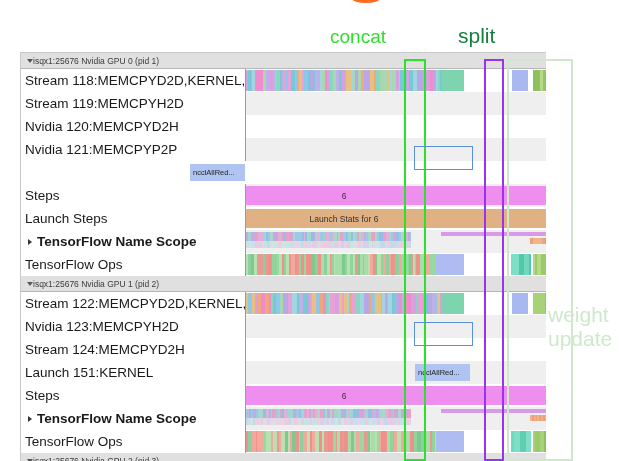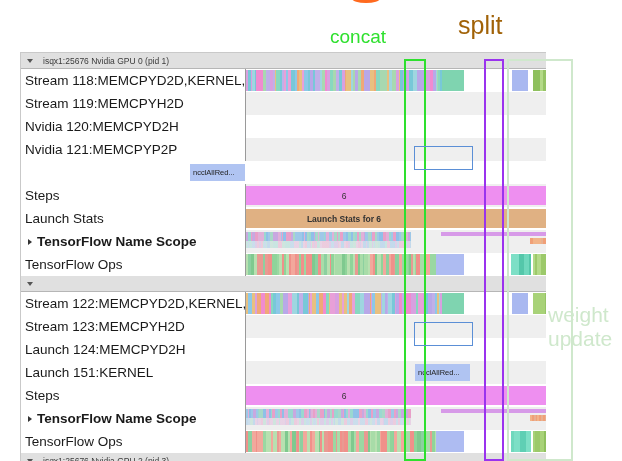--- a/index.html
+++ b/index.html
@@ -8,40 +8,40 @@
     background:#ffffff;
     font-family:"Liberation Sans", sans-serif;
     overflow:hidden;
     position:relative;
   }
   #root{position:absolute;left:0;top:0;width:622px;height:461px;}
 
   
   .ann-label{position:absolute;white-space:nowrap;font-weight:400;}
   #ann-concat{left:330px;top:26px;font-size:19px;color:#2ee02e;}
-  #ann-split{left:458px;top:11px;font-size:25px;color:#a16207;}
+  #ann-split{left:458px;top:24px;font-size:21px;color:#15803d;}
   #ann-nccl{left:424px;top:105px;font-size:21px;color:#4a7fd4;}
   #ann-weight{left:548px;top:303px;font-size:21px;color:#cfe8cc;line-height:24px;}
   #ann-weight span{display:block;}
   #ann-orange-clip{position:absolute;left:352px;top:-6px;width:28px;height:9px;
      background:#ff6a1f;border-radius:50%;}
 
   
   .ann-box{position:absolute;box-sizing:border-box;background:transparent;}
   #box-concat{left:404px;top:59px;width:22px;height:402px;border:2px solid #2ee02e;}
   #box-split{left:484px;top:59px;width:20px;height:402px;border:2px solid #9a33ee;}
   #box-weight{left:507px;top:59px;width:66px;height:402px;border:2px solid #cfe8cc;}
   #box-nccl{left:414px;top:146px;width:59px;height:24px;border:1.5px solid #5b8fd6;}
   #box-nccl2{left:414px;top:322px;width:59px;height:24px;border:1.5px solid #5b8fd6;}
 
   
   #viewer{position:absolute;left:20px;top:52px;width:525px;height:409px;
           background:#fff;border-left:1px solid #c9c9c9;border-top:1px solid #c9c9c9;}
   .grp-header{height:15px;background:#e0e0e0;border-bottom:1px solid #b6b6b6;
-    font-size:8.5px;color:#3b3b3b;display:flex;align-items:center;padding-left:22px;
+    font-size:8.5px;color:#3b3b3b;display:flex;align-items:center;padding-left:12px;
     position:relative;}
   .grp-header .tri{position:absolute;left:7px;top:5px;width:0;height:0;
     border-left:4px solid #555;border-top:3px solid transparent;border-bottom:3px solid transparent;
     transform:rotate(90deg);}
   .row{height:23px;display:flex;align-items:stretch;position:relative;}
   .row .lbl{width:225px;box-sizing:border-box;flex:0 0 225px;
     font-size:13.5px;color:#1a1a1a;display:flex;align-items:center;
     padding-left:4px;overflow:hidden;white-space:nowrap;
     border-right:1px solid #9a9a9a;background:#fff;position:relative;z-index:3;}
   .row .lbl.indent{padding-left:16px;font-weight:bold;}
@@ -123,24 +123,24 @@
           <span>Steps</span>
         </div>
         <div class="track">
           <div class="bar full" style="left: 0px; width: 345px; background: rgb(238, 143, 240);">
             <div class="lbltext" style="width: 196px;">6</div>
           </div>
         </div>
       </div>
       <div class="row">
         <div class="lbl">
-          <span>Launch Stats</span>
-        </div>
-        <div class="track">
-          <div class="bar full" style="left: 0px; width: 345px; background: rgb(224, 177, 131); font-weight: bold;">
+          <span>Launch Steps</span>
+        </div>
+        <div class="track">
+          <div class="bar full" style="left: 0px; width: 345px; background: rgb(224, 177, 131);">
             <div class="lbltext" style="width: 196px;">Launch Stats for 6</div>
           </div>
         </div>
       </div>
       <div class="row alt">
         <div class="lbl indent">
           <span class="tri2"></span>
           <span>TensorFlow Name Scope</span>
         </div>
         <div class="track">
@@ -156,41 +156,42 @@
         </div>
         <div class="track">
           <div class="strip tall" style="left: 0px; width: 190px; background: linear-gradient(90deg, rgb(184, 224, 176) 0px, rgb(184, 224, 176) 2.06px, rgb(140, 208, 160) 2.06px, rgb(140, 208, 160) 5.02px, rgb(127, 201, 143) 5.02px, rgb(127, 201, 143) 8.22px, rgb(184, 224, 176) 8.22px, rgb(184, 224, 176) 11.41px, rgb(232, 154, 146) 11.41px, rgb(232, 154, 146) 14.59px, rgb(232, 154, 146) 14.59px, rgb(232, 154, 146) 17.11px, rgb(140, 208, 160) 17.11px, rgb(140, 208, 160) 18.81px, rgb(232, 154, 146) 18.81px, rgb(232, 154, 146) 21.83px, rgb(240, 144, 138) 21.83px, rgb(240, 144, 138) 25.9px, rgb(143, 212, 154) 25.9px, rgb(143, 212, 154) 28.28px, rgb(143, 212, 154) 28.28px, rgb(143, 212, 154) 31px, rgb(154, 216, 162) 31px, rgb(154, 216, 162) 33.39px, rgb(184, 224, 176) 33.39px, rgb(184, 224, 176) 35.84px, rgb(240, 144, 138) 35.84px, rgb(240, 144, 138) 38.35px, rgb(143, 212, 154) 38.35px, rgb(143, 212, 154) 39.87px, rgb(184, 224, 176) 39.87px, rgb(184, 224, 176) 42.75px, rgb(240, 144, 138) 42.75px, rgb(240, 144, 138) 44.98px, rgb(242, 168, 156) 44.98px, rgb(242, 168, 156) 48.84px, rgb(240, 144, 138) 48.84px, rgb(240, 144, 138) 50.6px, rgb(232, 154, 146) 50.6px, rgb(232, 154, 146) 53.5px, rgb(143, 212, 154) 53.5px, rgb(143, 212, 154) 55.01px, rgb(240, 144, 138) 55.01px, rgb(240, 144, 138) 57.59px, rgb(154, 216, 162) 57.59px, rgb(154, 216, 162) 60.03px, rgb(240, 144, 138) 60.03px, rgb(240, 144, 138) 63.99px, rgb(240, 144, 138) 63.99px, rgb(240, 144, 138) 65.67px, rgb(127, 201, 143) 65.67px, rgb(127, 201, 143) 69.47px, rgb(140, 208, 160) 69.47px, rgb(140, 208, 160) 72.22px, rgb(240, 144, 138) 72.22px, rgb(240, 144, 138) 74.73px, rgb(168, 220, 168) 74.73px, rgb(168, 220, 168) 78.2px, rgb(140, 208, 160) 78.2px, rgb(140, 208, 160) 80.52px, rgb(184, 224, 176) 80.52px, rgb(184, 224, 176) 83.91px, rgb(240, 144, 138) 83.91px, rgb(240, 144, 138) 85.21px, rgb(143, 212, 154) 85.21px, rgb(143, 212, 154) 87.76px, rgb(184, 224, 176) 87.76px, rgb(184, 224, 176) 89.12px, rgb(168, 220, 168) 89.12px, rgb(168, 220, 168) 93.19px, rgb(168, 220, 168) 93.19px, rgb(168, 220, 168) 96.31px, rgb(127, 201, 143) 96.31px, rgb(127, 201, 143) 99.32px, rgb(143, 212, 154) 99.32px, rgb(143, 212, 154) 100.75px, rgb(184, 224, 176) 100.75px, rgb(184, 224, 176) 104.37px, rgb(143, 212, 154) 104.37px, rgb(143, 212, 154) 106.74px, rgb(184, 224, 176) 106.74px, rgb(184, 224, 176) 109.18px, rgb(232, 154, 146) 109.18px, rgb(232, 154, 146) 111.65px, rgb(127, 201, 143) 111.65px, rgb(127, 201, 143) 114.23px, rgb(168, 220, 168) 114.23px, rgb(168, 220, 168) 116.69px, rgb(140, 208, 160) 116.69px, rgb(140, 208, 160) 117.94px, rgb(168, 220, 168) 117.94px, rgb(168, 220, 168) 121.78px, rgb(184, 224, 176) 121.78px, rgb(184, 224, 176) 123.89px, rgb(242, 168, 156) 123.89px, rgb(242, 168, 156) 127.03px, rgb(240, 144, 138) 127.03px, rgb(240, 144, 138) 129.06px, rgb(127, 201, 143) 129.06px, rgb(127, 201, 143) 131.31px, rgb(184, 224, 176) 131.31px, rgb(184, 224, 176) 133.66px, rgb(184, 224, 176) 133.66px, rgb(184, 224, 176) 134.88px, rgb(143, 212, 154) 134.88px, rgb(143, 212, 154) 137.04px, rgb(242, 168, 156) 137.04px, rgb(242, 168, 156) 140.09px, rgb(140, 208, 160) 140.09px, rgb(140, 208, 160) 143.33px, rgb(242, 168, 156) 143.33px, rgb(242, 168, 156) 144.84px, rgb(240, 144, 138) 144.84px, rgb(240, 144, 138) 146.24px, rgb(240, 144, 138) 146.24px, rgb(240, 144, 138) 147.67px, rgb(232, 154, 146) 147.67px, rgb(232, 154, 146) 149.37px, rgb(140, 208, 160) 149.37px, rgb(140, 208, 160) 153.39px, rgb(242, 168, 156) 153.39px, rgb(242, 168, 156) 155.99px, rgb(154, 216, 162) 155.99px, rgb(154, 216, 162) 157.83px, rgb(154, 216, 162) 157.83px, rgb(154, 216, 162) 161.58px, rgb(143, 212, 154) 161.58px, rgb(143, 212, 154) 162.9px, rgb(127, 201, 143) 162.9px, rgb(127, 201, 143) 165.49px, rgb(232, 154, 146) 165.49px, rgb(232, 154, 146) 166.65px, rgb(184, 224, 176) 166.65px, rgb(184, 224, 176) 168.53px, rgb(154, 216, 162) 168.53px, rgb(154, 216, 162) 170.31px, rgb(240, 144, 138) 170.31px, rgb(240, 144, 138) 174.49px, rgb(168, 220, 168) 174.49px, rgb(168, 220, 168) 178.34px, rgb(232, 154, 146) 178.34px, rgb(232, 154, 146) 179.84px, rgb(242, 168, 156) 179.84px, rgb(242, 168, 156) 183.93px, rgb(154, 216, 162) 183.93px, rgb(154, 216, 162) 186.69px, rgb(154, 216, 162) 186.69px, rgb(154, 216, 162) 190px);"></div>
           <div class="strip tall" style="left: 190px; width: 28px; background: rgb(174, 188, 242);"></div>
           <div class="strip tall" style="left: 265px; width: 20px; background: linear-gradient(90deg, rgb(125, 223, 198) 0px, rgb(125, 223, 198) 3.25px, rgb(125, 223, 198) 3.25px, rgb(125, 223, 198) 7.86px, rgb(84, 199, 170) 7.86px, rgb(84, 199, 170) 12.57px, rgb(111, 216, 189) 12.57px, rgb(111, 216, 189) 18.43px, rgb(84, 199, 170) 18.43px, rgb(84, 199, 170) 20px);"></div>
           <div class="strip tall" style="left: 287px; width: 58px; background: linear-gradient(90deg, rgb(180, 218, 136) 0px, rgb(180, 218, 136) 2.29px, rgb(156, 201, 106) 2.29px, rgb(156, 201, 106) 4.11px, rgb(180, 218, 136) 4.11px, rgb(180, 218, 136) 5.64px, rgb(180, 218, 136) 5.64px, rgb(180, 218, 136) 8.17px, rgb(156, 201, 106) 8.17px, rgb(156, 201, 106) 10.34px, rgb(156, 201, 106) 10.34px, rgb(156, 201, 106) 12.96px, rgb(156, 201, 106) 12.96px, rgb(156, 201, 106) 16.81px, rgb(180, 218, 136) 16.81px, rgb(180, 218, 136) 18.64px, rgb(168, 210, 120) 18.64px, rgb(168, 210, 120) 21.75px, rgb(180, 218, 136) 21.75px, rgb(180, 218, 136) 24.99px, rgb(168, 210, 120) 24.99px, rgb(168, 210, 120) 26.8px, rgb(180, 218, 136) 26.8px, rgb(180, 218, 136) 30.27px, rgb(143, 192, 94) 30.27px, rgb(143, 192, 94) 33.59px, rgb(143, 192, 94) 33.59px, rgb(143, 192, 94) 35.21px, rgb(150, 196, 102) 35.21px, rgb(150, 196, 102) 36.82px, rgb(168, 210, 120) 36.82px, rgb(168, 210, 120) 38.41px, rgb(150, 196, 102) 38.41px, rgb(150, 196, 102) 42.31px, rgb(156, 201, 106) 42.31px, rgb(156, 201, 106) 44.47px, rgb(168, 210, 120) 44.47px, rgb(168, 210, 120) 47.56px, rgb(156, 201, 106) 47.56px, rgb(156, 201, 106) 50.22px, rgb(180, 218, 136) 50.22px, rgb(180, 218, 136) 52.19px, rgb(168, 210, 120) 52.19px, rgb(168, 210, 120) 55.27px, rgb(150, 196, 102) 55.27px, rgb(150, 196, 102) 56.96px, rgb(168, 210, 120) 56.96px, rgb(168, 210, 120) 58px);"></div>
         </div>
       </div>
       <div class="grp-header">
         <span class="tri"></span>
+        <span>isqx1:25676 Nvidia GPU 1 (pid 2)</span>
       </div>
       <div class="row">
         <div class="lbl">
           <span>Stream 122:MEMCPYD2D,KERNEL,MI</span>
         </div>
         <div class="track">
           <div class="strip tall" style="left: 0px; width: 196px; background: linear-gradient(90deg, rgb(232, 192, 128) 0px, rgb(232, 192, 128) 2.18px, rgb(140, 200, 232) 2.18px, rgb(140, 200, 232) 4.46px, rgb(140, 200, 232) 4.46px, rgb(140, 200, 232) 5.59px, rgb(232, 192, 128) 5.59px, rgb(232, 192, 128) 8.68px, rgb(216, 160, 224) 8.68px, rgb(216, 160, 224) 11.05px, rgb(240, 168, 120) 11.05px, rgb(240, 168, 120) 15.19px, rgb(240, 139, 208) 15.19px, rgb(240, 139, 208) 18.54px, rgb(240, 168, 120) 18.54px, rgb(240, 168, 120) 22.59px, rgb(240, 139, 208) 22.59px, rgb(240, 139, 208) 25.34px, rgb(136, 216, 192) 25.34px, rgb(136, 216, 192) 27.39px, rgb(120, 200, 216) 27.39px, rgb(120, 200, 216) 29.91px, rgb(140, 200, 232) 29.91px, rgb(140, 200, 232) 33.83px, rgb(168, 216, 176) 33.83px, rgb(168, 216, 176) 35.39px, rgb(168, 216, 176) 35.39px, rgb(168, 216, 176) 37.31px, rgb(184, 168, 232) 37.31px, rgb(184, 168, 232) 41px, rgb(184, 168, 232) 41px, rgb(184, 168, 232) 42.41px, rgb(232, 160, 216) 42.41px, rgb(232, 160, 216) 45.27px, rgb(232, 160, 216) 45.27px, rgb(232, 160, 216) 46.47px, rgb(159, 214, 224) 46.47px, rgb(159, 214, 224) 50.69px, rgb(120, 200, 216) 50.69px, rgb(120, 200, 216) 52.62px, rgb(192, 176, 232) 52.62px, rgb(192, 176, 232) 57.05px, rgb(120, 200, 216) 57.05px, rgb(120, 200, 216) 59.33px, rgb(120, 200, 216) 59.33px, rgb(120, 200, 216) 61.53px, rgb(184, 168, 232) 61.53px, rgb(184, 168, 232) 62.8px, rgb(240, 168, 120) 62.8px, rgb(240, 168, 120) 64.03px, rgb(232, 160, 216) 64.03px, rgb(232, 160, 216) 66.13px, rgb(232, 192, 128) 66.13px, rgb(232, 192, 128) 69.6px, rgb(140, 200, 232) 69.6px, rgb(140, 200, 232) 73.03px, rgb(240, 168, 120) 73.03px, rgb(240, 168, 120) 77.41px, rgb(240, 139, 208) 77.41px, rgb(240, 139, 208) 79.93px, rgb(136, 216, 192) 79.93px, rgb(136, 216, 192) 83.14px, rgb(232, 192, 128) 83.14px, rgb(232, 192, 128) 84.43px, rgb(232, 160, 216) 84.43px, rgb(232, 160, 216) 88.7px, rgb(216, 160, 224) 88.7px, rgb(216, 160, 224) 92.52px, rgb(232, 192, 128) 92.52px, rgb(232, 192, 128) 96.16px, rgb(232, 160, 216) 96.16px, rgb(232, 160, 216) 97.83px, rgb(232, 192, 128) 97.83px, rgb(232, 192, 128) 101.38px, rgb(159, 214, 224) 101.38px, rgb(159, 214, 224) 103.18px, rgb(240, 168, 120) 103.18px, rgb(240, 168, 120) 106.03px, rgb(232, 160, 216) 106.03px, rgb(232, 160, 216) 109.14px, rgb(136, 216, 192) 109.14px, rgb(136, 216, 192) 113.5px, rgb(159, 214, 224) 113.5px, rgb(159, 214, 224) 115.75px, rgb(159, 214, 224) 115.75px, rgb(159, 214, 224) 118.34px, rgb(184, 168, 232) 118.34px, rgb(184, 168, 232) 122.61px, rgb(184, 168, 232) 122.61px, rgb(184, 168, 232) 123.72px, rgb(240, 168, 120) 123.72px, rgb(240, 168, 120) 125.07px, rgb(216, 160, 224) 125.07px, rgb(216, 160, 224) 126.2px, rgb(140, 200, 232) 126.2px, rgb(140, 200, 232) 128.68px, rgb(232, 192, 128) 128.68px, rgb(232, 192, 128) 130.74px, rgb(232, 192, 128) 130.74px, rgb(232, 192, 128) 134.73px, rgb(192, 176, 232) 134.73px, rgb(192, 176, 232) 136.06px, rgb(159, 214, 224) 136.06px, rgb(159, 214, 224) 138.8px, rgb(184, 168, 232) 138.8px, rgb(184, 168, 232) 140.85px, rgb(192, 176, 232) 140.85px, rgb(192, 176, 232) 142.13px, rgb(159, 214, 224) 142.13px, rgb(159, 214, 224) 146.05px, rgb(120, 200, 216) 146.05px, rgb(120, 200, 216) 149.03px, rgb(216, 160, 224) 149.03px, rgb(216, 160, 224) 150.27px, rgb(184, 168, 232) 150.27px, rgb(184, 168, 232) 153.03px, rgb(240, 139, 208) 153.03px, rgb(240, 139, 208) 155.53px, rgb(192, 176, 232) 155.53px, rgb(192, 176, 232) 158.99px, rgb(240, 139, 208) 158.99px, rgb(240, 139, 208) 160.98px, rgb(240, 139, 208) 160.98px, rgb(240, 139, 208) 165.2px, rgb(216, 160, 224) 165.2px, rgb(216, 160, 224) 169.58px, rgb(136, 216, 192) 169.58px, rgb(136, 216, 192) 172.28px, rgb(232, 160, 216) 172.28px, rgb(232, 160, 216) 176.51px, rgb(216, 160, 224) 176.51px, rgb(216, 160, 224) 179.84px, rgb(120, 200, 216) 179.84px, rgb(120, 200, 216) 182.05px, rgb(184, 168, 232) 182.05px, rgb(184, 168, 232) 185.96px, rgb(192, 176, 232) 185.96px, rgb(192, 176, 232) 188.72px, rgb(140, 200, 232) 188.72px, rgb(140, 200, 232) 190.61px, rgb(232, 192, 128) 190.61px, rgb(232, 192, 128) 192.59px, rgb(159, 214, 224) 192.59px, rgb(159, 214, 224) 193.76px, rgb(216, 160, 224) 193.76px, rgb(216, 160, 224) 196px);"></div>
           <div class="strip tall" style="left: 196px; width: 22px; background: rgb(127, 212, 176);"></div>
           <div class="strip tall" style="left: 266px; width: 16px; background: rgb(169, 184, 240);"></div>
           <div class="strip tall" style="left: 287px; width: 58px; background: linear-gradient(90deg, rgb(168, 210, 120) 0px, rgb(168, 210, 120) 2.31px, rgb(168, 210, 120) 2.31px, rgb(168, 210, 120) 6.28px, rgb(168, 210, 120) 6.28px, rgb(168, 210, 120) 8.63px, rgb(168, 210, 120) 8.63px, rgb(168, 210, 120) 12.41px, rgb(150, 196, 102) 12.41px, rgb(150, 196, 102) 13.96px, rgb(150, 196, 102) 13.96px, rgb(150, 196, 102) 16.98px, rgb(180, 218, 136) 16.98px, rgb(180, 218, 136) 19.15px, rgb(156, 201, 106) 19.15px, rgb(156, 201, 106) 22.53px, rgb(150, 196, 102) 22.53px, rgb(150, 196, 102) 24.24px, rgb(143, 192, 94) 24.24px, rgb(143, 192, 94) 26.64px, rgb(143, 192, 94) 26.64px, rgb(143, 192, 94) 28.55px, rgb(150, 196, 102) 28.55px, rgb(150, 196, 102) 30.61px, rgb(168, 210, 120) 30.61px, rgb(168, 210, 120) 32.44px, rgb(150, 196, 102) 32.44px, rgb(150, 196, 102) 35.01px, rgb(180, 218, 136) 35.01px, rgb(180, 218, 136) 37.83px, rgb(150, 196, 102) 37.83px, rgb(150, 196, 102) 39.53px, rgb(143, 192, 94) 39.53px, rgb(143, 192, 94) 43.27px, rgb(180, 218, 136) 43.27px, rgb(180, 218, 136) 46.73px, rgb(156, 201, 106) 46.73px, rgb(156, 201, 106) 49.43px, rgb(143, 192, 94) 49.43px, rgb(143, 192, 94) 52.22px, rgb(143, 192, 94) 52.22px, rgb(143, 192, 94) 54.81px, rgb(168, 210, 120) 54.81px, rgb(168, 210, 120) 58px);"></div>
         </div>
       </div>
       <div class="row alt">
         <div class="lbl">
-          <span>Stream 123:MEMCPYH2D</span>
-        </div>
-        <div class="track"></div>
-      </div>
-      <div class="row">
-        <div class="lbl">
-          <span>Launch 124:MEMCPYD2H</span>
+          <span>Nvidia 123:MEMCPYH2D</span>
+        </div>
+        <div class="track"></div>
+      </div>
+      <div class="row">
+        <div class="lbl">
+          <span>Stream 124:MEMCPYD2H</span>
         </div>
         <div class="track"></div>
       </div>
       <div class="row alt">
         <div class="lbl">
           <span>Launch 151:KERNEL</span>
         </div>
         <div class="track">
           <div class="nccl-chip">ncclAllRed...</div>
         </div>

